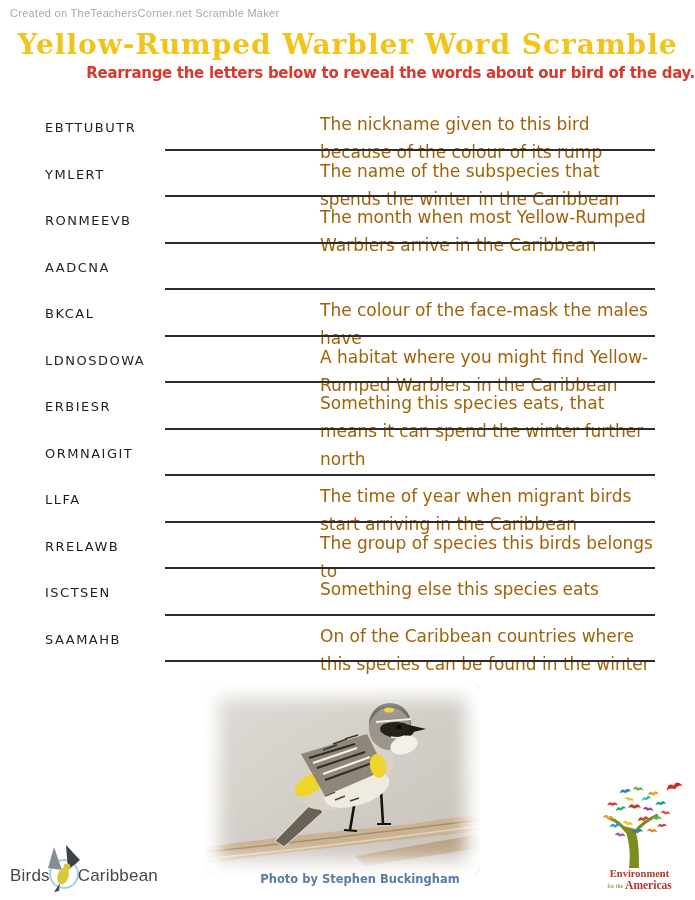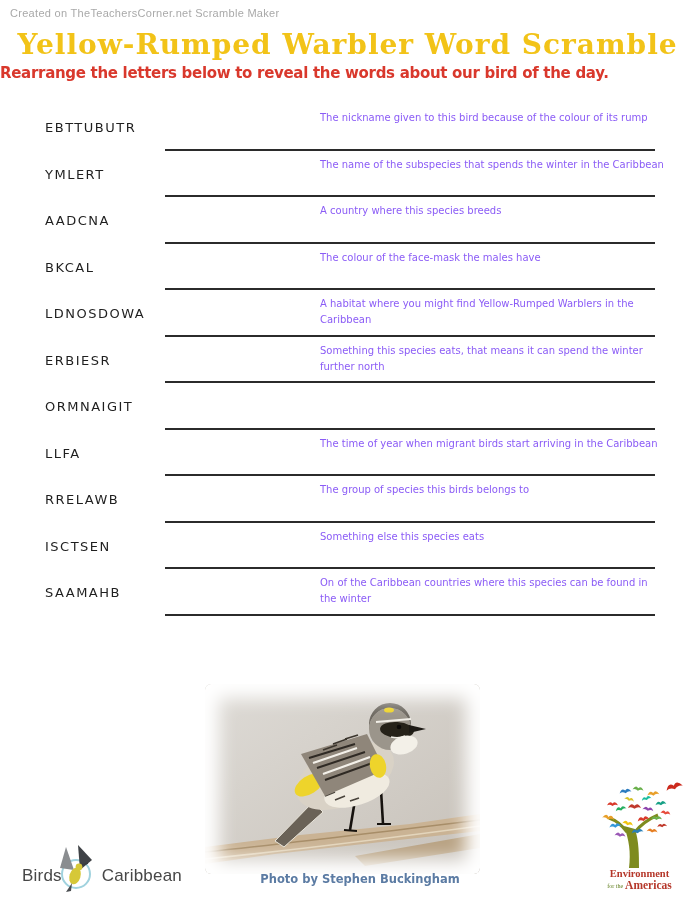--- a/index.html
+++ b/index.html
@@ -14,33 +14,33 @@
   }
   .title {
     position:absolute; left:0; right:0; top:28px; margin:0;
     text-align:center;
     font-family:"DejaVu Serif", serif;
     font-size:28px; font-weight:bold; letter-spacing:1px;
     color:#f2c318;
   }
   .subtitle {
     position:absolute; left:0; right:0; top:64px;
-    text-align:left;
+    text-align:right;
     font-size:15px; font-weight:bold; letter-spacing:-0.3px;
     color:#d9382c;
   }
   .rows { position:absolute; left:0; top:104px; width:695px; }
   .row { position:relative; height:46.5px; }
   .word {
     position:absolute; left:45px; top:50%; transform:translateY(-50%);
     font-size:13px; letter-spacing:1.5px; color:#1f1f1f;
   }
   .clue {
     position:absolute; left:320px; top:6px; width:345px;
-    font-size:10px; line-height:16px; color:#8b5cf6;
+    font-size:17px; line-height:28px; color:#a16207;
   }
   .answer-line {
     position:absolute; left:165px; bottom:0; width:490px; height:2px;
     background:#2b2b2b;
   }
   .photo {
     position:absolute; left:205px; top:684px; width:275px; height:190px;
     border-radius:6px; overflow:hidden;
   }
   .photo::after {
@@ -52,21 +52,21 @@
     position:absolute; left:210px; top:872px; width:300px;
     text-align:center;
     font-size:11.5px; font-weight:bold; color:#5b7ba3;
   }
   .bc-logo {
     position:absolute; left:10px; top:843px; height:50px;
     display:flex; align-items:flex-end;
     font-family:"Liberation Sans", sans-serif;
     color:#474747; font-size:17px;
   }
-  .bc-logo .bc-text { padding-bottom:7px; letter-spacing:0.2px;margin-left:12px; }
+  .bc-logo .bc-text { padding-bottom:7px; letter-spacing:0.2px; }
   .bc-logo svg { margin:0 -5px; display:block; }
   .efta {
     position:absolute; left:592px; top:780px; width:95px;
     text-align:center; font-family:"Liberation Serif", serif;
   }
   .efta svg { display:block; margin:0 auto; }
   .efta-line1 { color:#b5372a; font-weight:bold; font-size:10.5px; line-height:11px; }
   .efta-line23 { display:flex; justify-content:center; align-items:center; gap:2px; margin-top:0px; }
   .efta-line2 { color:#5f7d1c; font-size:6px; line-height:7px; text-align:right; padding-top:2px; }
   .efta-line3 { color:#b5372a; font-weight:bold; font-size:11.5px; line-height:12px; }
@@ -86,22 +86,26 @@
       <span class="word">EBTTUBUTR</span>
       <span class="clue">The nickname given to this bird because of the colour of its rump</span>
       <span class="answer-line"></span>
     </div>
     <div class="row">
       <span class="word">YMLERT</span>
       <span class="clue">The name of the subspecies that spends the winter in the Caribbean</span>
       <span class="answer-line"></span>
     </div>
     <div class="row">
+      <span class="word">RONMEEVB</span>
+      <span class="clue">The month when most Yellow-Rumped Warblers arrive in the Caribbean</span>
+      <span class="answer-line"></span>
+    </div>
+    <div class="row">
       <span class="word">AADCNA</span>
-      <span class="clue">A country where this species breeds</span>
       <span class="answer-line"></span>
     </div>
     <div class="row">
       <span class="word">BKCAL</span>
       <span class="clue">The colour of the face-mask the males have</span>
       <span class="answer-line"></span>
     </div>
     <div class="row">
       <span class="word">LDNOSDOWA</span>
       <span class="clue">A habitat where you might find Yellow-Rumped Warblers in the Caribbean</span>

